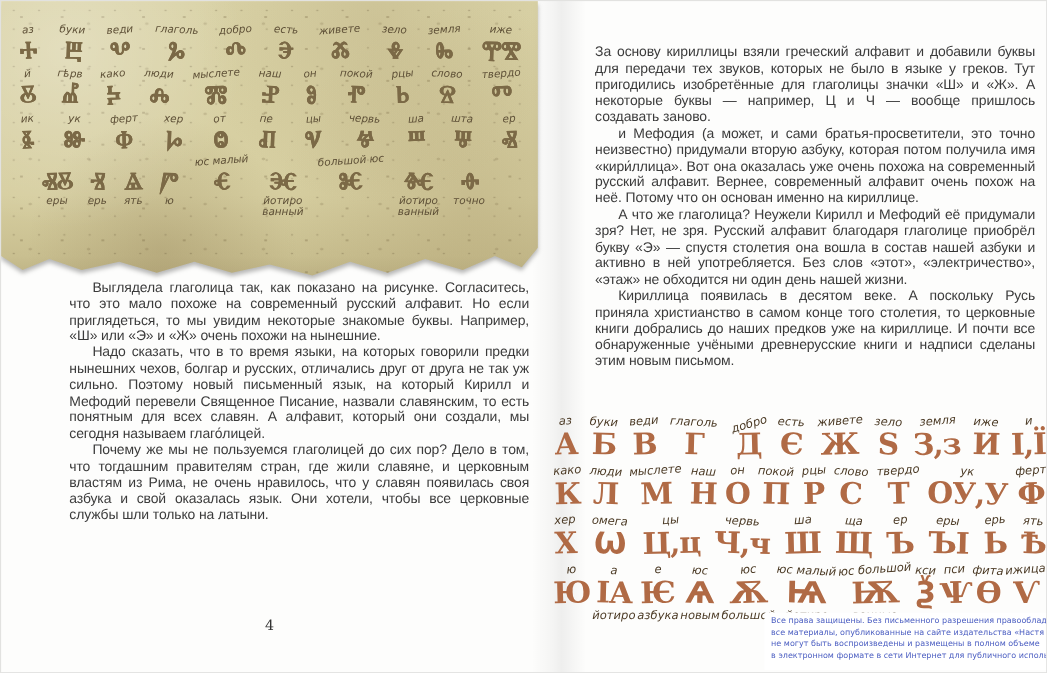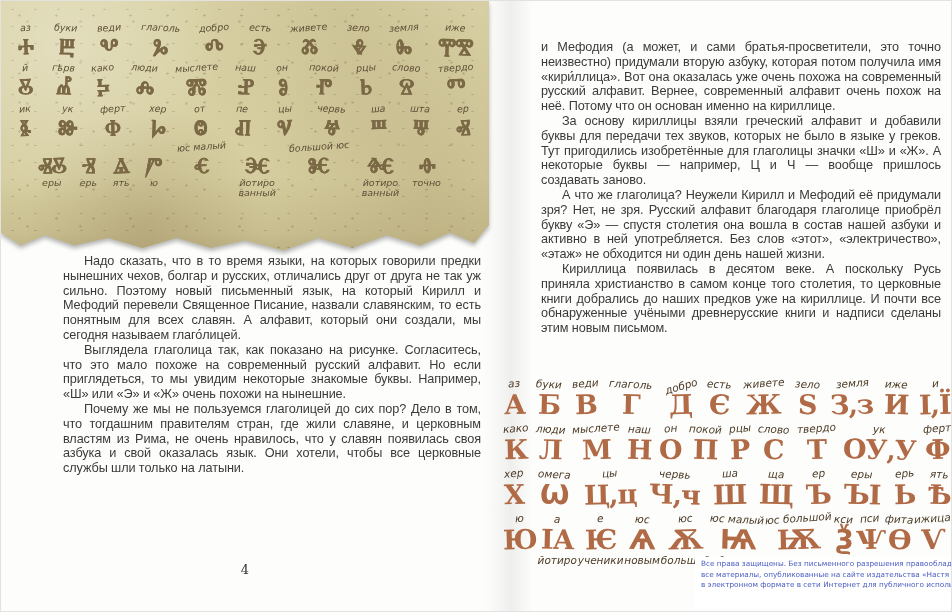--- a/index.html
+++ b/index.html
@@ -273,33 +273,33 @@
             </div>
             <div class="g-cell">
               <span class="hand g-top"></span>
               <span class="g-glyph">Ⱚ</span>
               <span class="hand g-bottom">точно</span>
             </div>
           </div>
         </div>
     </div>
     <div class="text-col left-col" id="left-text">
+        <p>Выглядела глаголица так, как показано на рисунке. Согласитесь, что это мало похоже на современный русский алфавит. Но если приглядеться, то мы увидим некоторые знакомые буквы. Например, «Ш» или «Э» и «Ж» очень похожи на нынешние.</p>
         <p>Надо сказать, что в то время языки, на которых говорили предки нынешних чехов, болгар и русских, отличались друг от друга не так уж сильно. Поэтому новый письменный язык, на который Кирилл и Мефодий перевели Священное Писание, назвали славянским, то есть понятным для всех славян. А алфавит, который они создали, мы сегодня называем глаго́лицей.</p>
-        <p>Выглядела глаголица так, как показано на рисунке. Согласитесь, что это мало похоже на современный русский алфавит. Но если приглядеться, то мы увидим некоторые знакомые буквы. Например, «Ш» или «Э» и «Ж» очень похожи на нынешние.</p>
         <p>Почему же мы не пользуемся глаголицей до сих пор? Дело в том, что тогдашним правителям стран, где жили славяне, и церковным властям из Рима, не очень нравилось, что у славян появилась своя азбука и свой оказалась язык. Они хотели, чтобы все церковные службы шли только на латыни.</p>
       </div>
     <div class="page-num">4</div>
   </div>
 
   <div class="gutter"></div>
 
   <div class="page-right-area">
     <div class="text-col right-col" id="right-text">
+        <p>За основу кириллицы взяли греческий алфавит и добавили буквы для передачи тех звуков, которых не было в языке у греков. Тут пригодились изобретённые для глаголицы значки «Ш» и «Ж». А некоторые буквы — например, Ц и Ч — вообще пришлось создавать заново.</p>
         <p>и Мефодия (а может, и сами братья-просветители, это точно неизвестно) придумали вторую азбуку, которая потом получила имя «кири́ллица». Вот она оказалась уже очень похожа на современный русский алфавит. Вернее, современный алфавит очень похож на неё. Потому что он основан именно на кириллице.</p>
-        <p>За основу кириллицы взяли греческий алфавит и добавили буквы для передачи тех звуков, которых не было в языке у греков. Тут пригодились изобретённые для глаголицы значки «Ш» и «Ж». А некоторые буквы — например, Ц и Ч — вообще пришлось создавать заново.</p>
         <p>А что же глаголица? Неужели Кирилл и Мефодий её придумали зря? Нет, не зря. Русский алфавит благодаря глаголице приобрёл букву «Э» — спустя столетия она вошла в состав нашей азбуки и активно в ней употребляется. Без слов «этот», «электричество», «этаж» не обходится ни один день нашей жизни.</p>
         <p>Кириллица появилась в десятом веке. А поскольку Русь приняла христианство в самом конце того столетия, то церковные книги добрались до наших предков уже на кириллице. И почти все обнаруженные учёными древнерусские книги и надписи сделаны этим новым письмом.</p>
       </div>
     <div class="chart" id="cyrillic-rows">
         <div class="c-row r1">
           <div class="c-cell">
             <span class="hand c-top">аз</span>
             <span class="c-letter">А</span>
           </div>
           <div class="c-cell">
@@ -437,21 +437,21 @@
             <span class="c-letter">Ю</span>
           </div>
           <div class="c-cell">
             <span class="hand c-top">а</span>
             <span class="c-letter">ІА</span>
             <span class="hand c-bottom">йотиро</span>
           </div>
           <div class="c-cell">
             <span class="hand c-top">е</span>
             <span class="c-letter">Ѥ</span>
-            <span class="hand c-bottom">ученики</span>
+            <span class="hand c-bottom">азбука</span>
           </div>
           <div class="c-cell">
             <span class="hand c-top">юс</span>
             <span class="c-letter">Ѧ</span>
             <span class="hand c-bottom">новым</span>
           </div>
           <div class="c-cell">
             <span class="hand c-top">юс</span>
             <span class="c-letter">Ѫ</span>
             <span class="hand c-bottom">большой</span>
@@ -480,17 +480,18 @@
           </div>
           <div class="c-cell">
             <span class="hand c-top">ижица</span>
             <span class="c-letter">Ѵ</span>
           </div>
         </div>
       </div>
     <div class="copyright" id="copyright-box">
         <div>Все права защищены. Без письменного разрешения правообладателя</div>
         <div>все материалы, опубликованные на сайте издательства «Настя и Никита»,</div>
+        <div>не могут быть воспроизведены и размещены в полном объеме</div>
         <div>в электронном формате в сети Интернет для публичного использования.</div>
       </div>
   </div>
 
 </div>
 
 </body></html>

